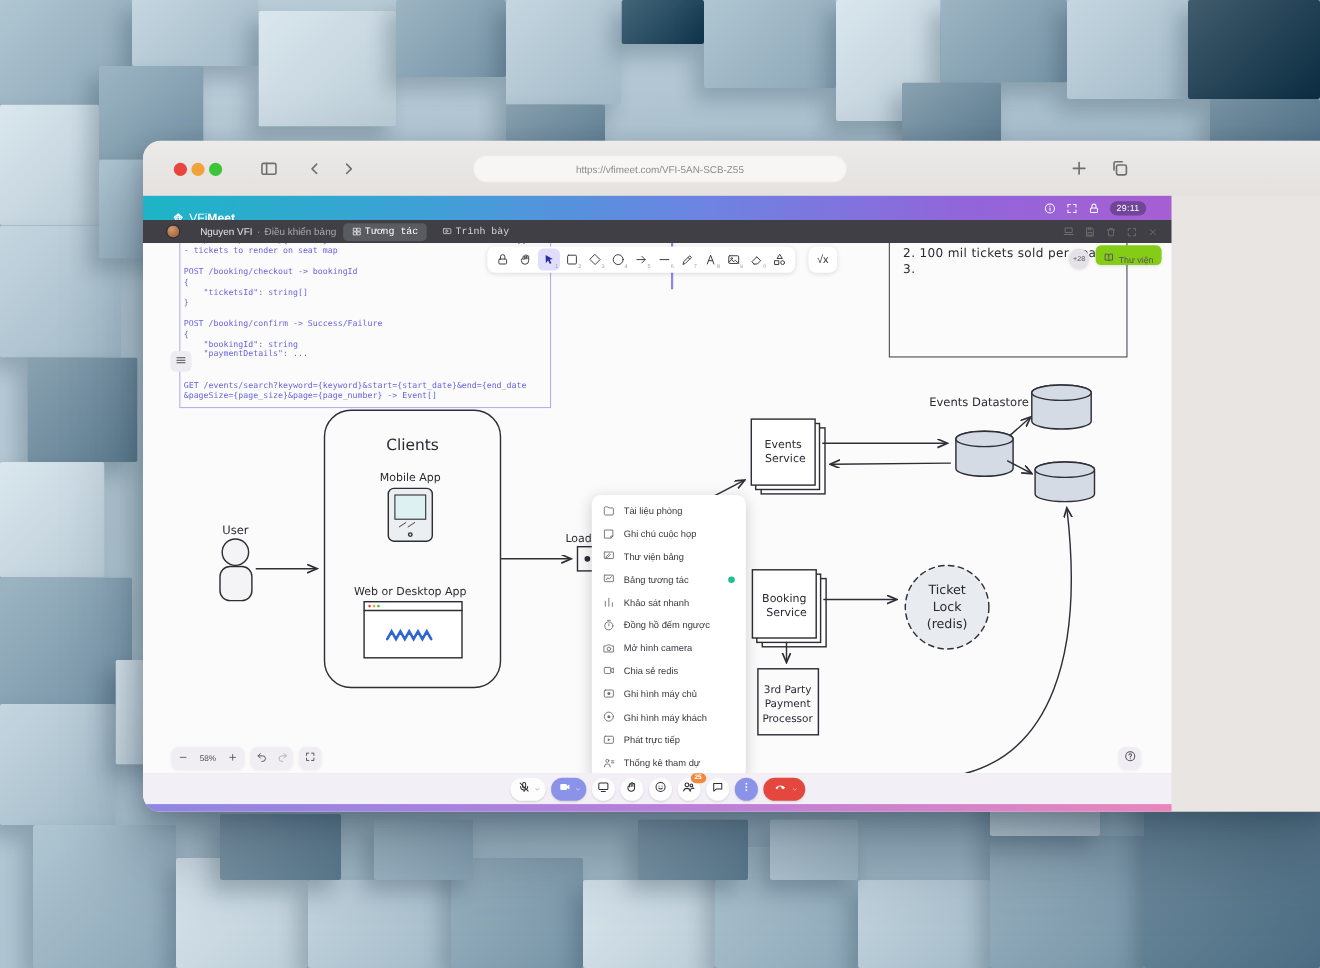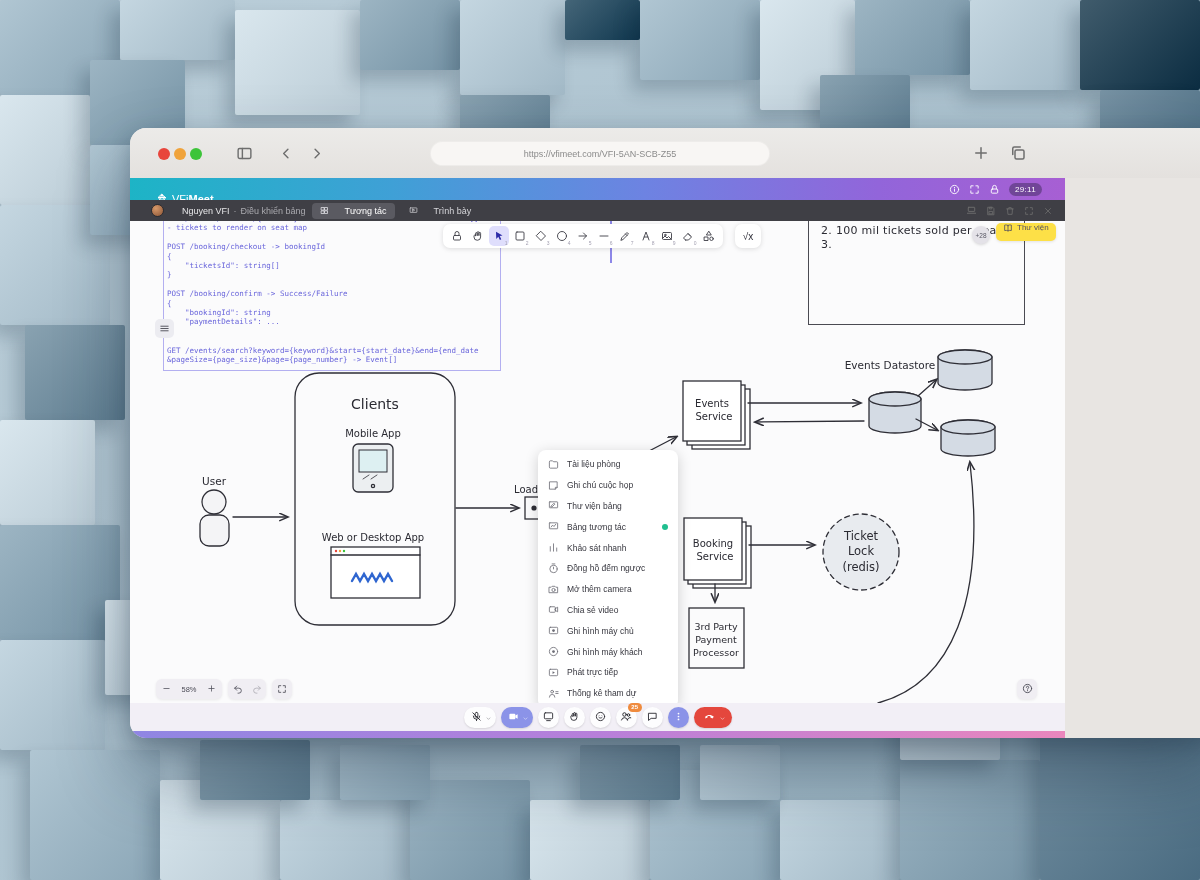--- a/index.html
+++ b/index.html
@@ -25,21 +25,21 @@
   #brand .bold { font-weight:bold; }
   .hico { color:#fff; display:flex; align-items:center; }
   #header-right { position:absolute; right:23px; display:flex; align-items:center; gap:9px; }
   #timer { background:rgba(20,20,40,.35); border-radius:8px; font-size:8px; padding:2px 6px; letter-spacing:.3px; }
 
   
   #subbar { position:absolute; left:0; top:72px; width:935px; height:21px; background:#3f3f45; display:flex; align-items:center; color:#e6e6e8; }
   #avatar { width:13px; height:13px; border-radius:50%; margin-left:21px; background:radial-gradient(circle at 35% 30%,#d89a6a,#8a5436); border:1px solid #2c2c30; }
   #hostline { font-size:9px; margin-left:18px; display:flex; gap:4px; align-items:center; }
   #hostline .muted { color:#a9a9ae; }
-  .tab { display:flex; align-items:center; gap:16px; font-size:9px; color:#d6d6da; padding:3px 8px; border-radius:4px; margin-left:6px; }
+  .tab { display:flex; align-items:center; gap:3px; font-size:9px; color:#d6d6da; padding:3px 8px; border-radius:4px; margin-left:6px;font-family:Liberation Mono, monospace; }
   .tab.active { background:#5a5a61; color:#fff; }
   #subbar-right { position:absolute; right:12px; display:flex; gap:9px; align-items:center; color:#c9c9cd; }
 
   
   #canvas { position:absolute; left:0; top:93px; width:935px; height:482px; background:#fbfbfc; overflow:hidden; }
   #diagram { position:absolute; left:0; top:0; }
   #codesel { position:absolute; left:33px; top:-5px; width:338px; height:155px; border:1px solid #b3aff0; }
   #codeblock { position:absolute; left:37px; top:-7px; font-family:"DejaVu Sans Mono",monospace; font-size:7.5px; line-height:9.4px; color:#6965db; white-space:pre; }
   #collab-cursor { position:absolute; left:480px; top:-4px; width:1.5px; height:46px; background:#8d87e8; }
 
@@ -52,22 +52,22 @@
   .tool .sc { position:absolute; right:1.5px; bottom:0.5px; font-size:5px; color:#a4a1b2; }
   #mathbtn { position:absolute; left:605px; top:3px; width:26px; height:24px; background:#fff; border-radius:7px; box-shadow:0 1px 5px rgba(0,0,0,.13);
              display:flex; align-items:center; justify-content:center; font-size:10px; color:#2e2e38; }
   #hint { position:absolute; left:235px; top:30px; width:470px; text-align:center; font-size:7.5px; color:#c0bcd4; }
 
   #notesbox { position:absolute; left:678px; top:-4px; width:217px; height:108px; border:1.2px solid #4a4a52; background:#fbfbfc; padding:6px 12px; }
   .hand { font-family:"DejaVu Sans",sans-serif; letter-spacing:.3px; }
   #notesbox div { font-size:11px; color:#2b2b33; line-height:14px; }
   #collabbadge { position:absolute; left:842px; top:5px; width:18px; height:18px; border-radius:50%; background:#e4e2e8; color:#5a5a66;
                  font-size:6.5px; display:flex; align-items:center; justify-content:center; box-shadow:0 1px 3px rgba(0,0,0,.15); }
-  #librarybtn { position:absolute; left:866px; top:2px; height:18px; padding:0 7px; background:#fde047; border-radius:5px;
-                display:flex; align-items:flex-start; gap:4px; font-size:8px; color:#55505e; box-shadow:0 1px 3px rgba(0,0,0,.1); }
+  #librarybtn { position:absolute; left:866px; top:2px; height:18px; padding:0 7px; background:#84cc16; border-radius:5px;
+                display:flex; align-items:flex-end; gap:4px; font-size:8px; color:#55505e; box-shadow:0 1px 3px rgba(0,0,0,.1); }
 
   
   #menu { position:absolute; left:408px; top:229px; width:140px; height:258px; background:#fff; border-radius:8px;
           box-shadow:0 3px 14px rgba(0,0,0,.18); padding:4px 0; }
   .mitem { height:20.8px; display:flex; align-items:center; padding:0 10px; gap:8px; }
   .mitem .micon { color:#6d6d76; display:flex; }
   .mitem .mlabel { font-size:8.5px; color:#37373f; white-space:nowrap; }
   .mitem .mdot { margin-left:auto; width:6px; height:6px; border-radius:50%; background:#1fbf8f; }
 
   
@@ -550,30 +550,30 @@
             </span>
             <span class="mlabel">Đồng hồ đếm ngược</span>
           </div>
           <div class="mitem">
             <span class="micon">
               <svg width="11" height="11" viewBox="0 0 24 24" fill="none" stroke="currentColor" stroke-width="1.8" stroke-linecap="round" stroke-linejoin="round">
                 <path d="M3 7h4l2-2h6l2 2h4v12H3z"></path>
                 <circle cx="12" cy="13" r="3.5"></circle>
               </svg>
             </span>
-            <span class="mlabel">Mở thêm camera</span>
+            <span class="mlabel">Mở hình camera</span>
           </div>
           <div class="mitem">
             <span class="micon">
               <svg width="11" height="11" viewBox="0 0 24 24" fill="none" stroke="currentColor" stroke-width="1.8" stroke-linecap="round" stroke-linejoin="round">
                 <rect x="3" y="6" width="13" height="12" rx="2"></rect>
                 <polygon points="16 10 21 7 21 17 16 14"></polygon>
               </svg>
             </span>
-            <span class="mlabel">Chia sẻ video</span>
+            <span class="mlabel">Chia sẻ redis</span>
           </div>
           <div class="mitem">
             <span class="micon">
               <svg width="11" height="11" viewBox="0 0 24 24" fill="none" stroke="currentColor" stroke-width="1.8" stroke-linecap="round" stroke-linejoin="round">
                 <rect x="3" y="5" width="18" height="14" rx="2"></rect>
                 <circle cx="12" cy="12" r="3" fill="currentColor" stroke="none"></circle>
               </svg>
             </span>
             <span class="mlabel">Ghi hình máy chủ</span>
           </div>

